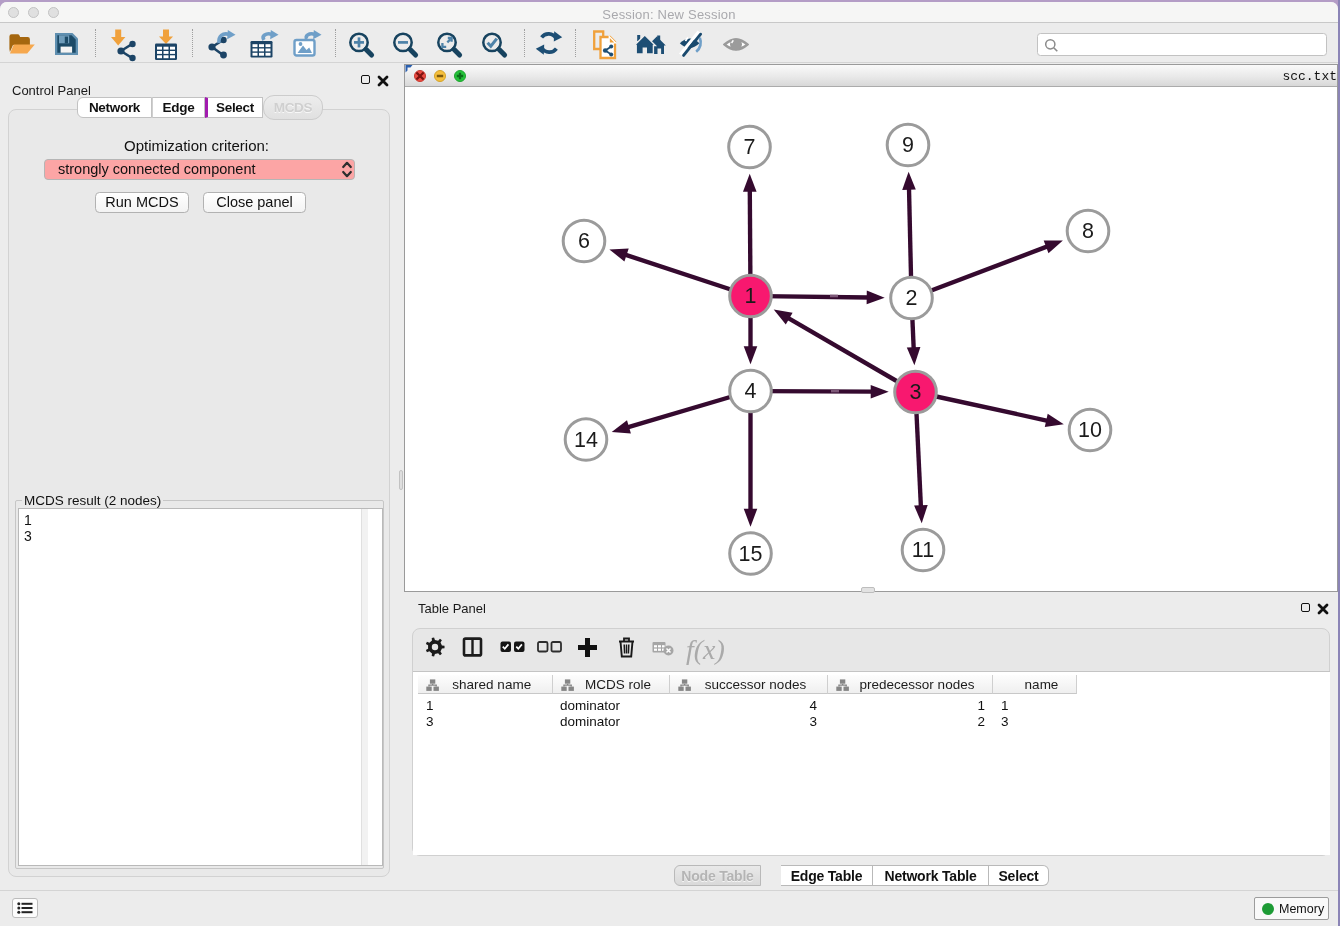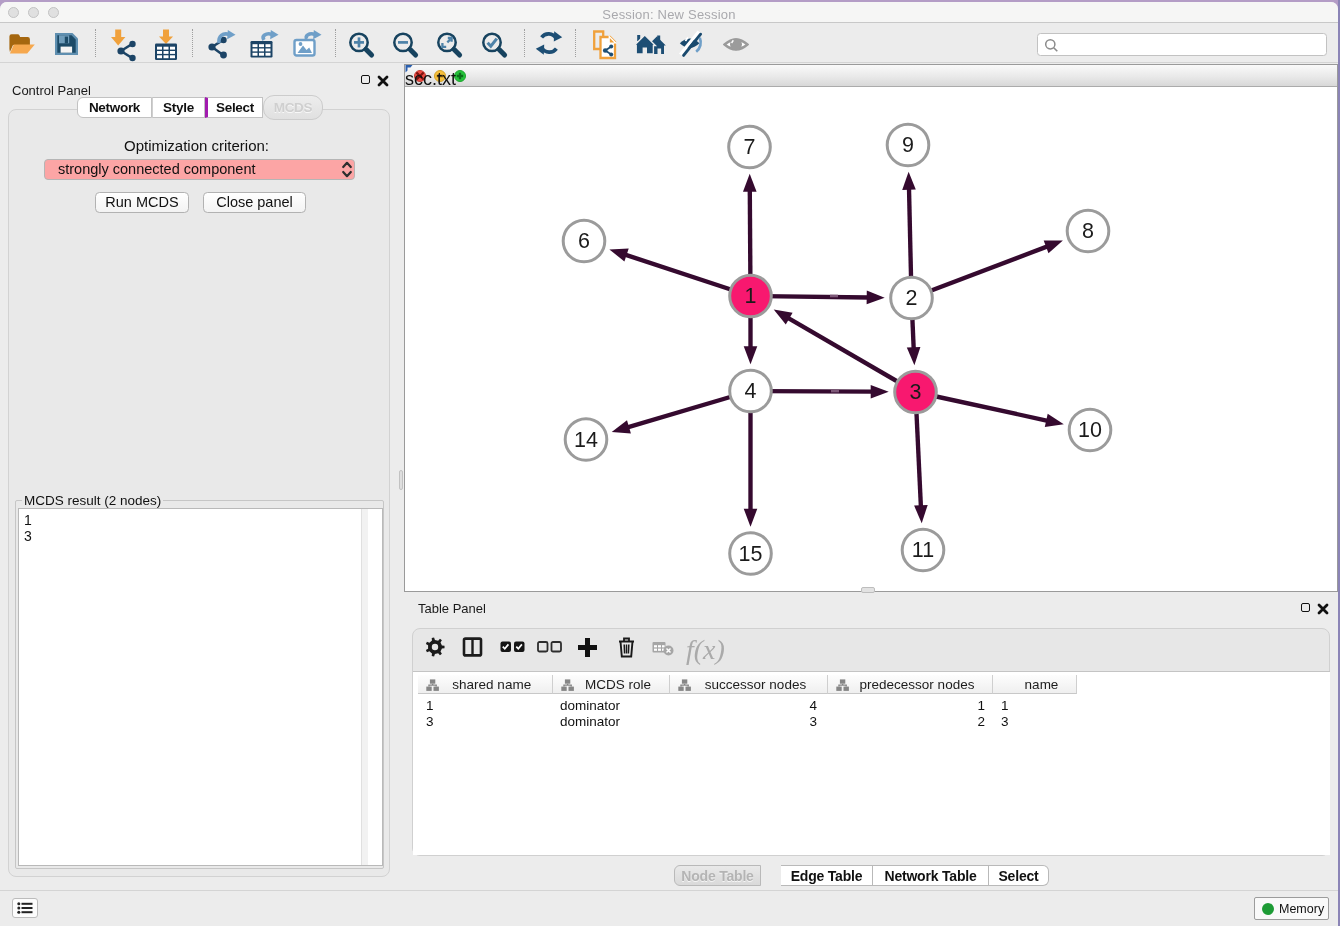--- a/index.html
+++ b/index.html
@@ -21,21 +21,21 @@
 .cpanel-label { position:absolute; left:0; top:137px; width:393px; text-align:center; font-size:15px; color:#111; }
 .select { position:absolute; left:44px; top:159px; width:311px; height:21px; background:#fca5a5; border:1px solid #b5b5b5; border-radius:4px; font-size:14.5px; color:#111; line-height:19px; padding-left:13px; }
 .btn { position:absolute; top:192px; height:21px; background:linear-gradient(#ffffff,#f3f3f3); border:1px solid #b2b2b2; border-radius:4.5px; font-size:14.5px; color:#111; text-align:center; line-height:19px; }
 .fieldset { position:absolute; left:15px; top:500px; width:369px; height:369px; border:1px solid #c6c6c6; border-radius:2px; }
 .fslabel { position:absolute; left:22px; top:493px; background:#e9e9e9; padding:0 2px; font-size:13.5px; color:#111; }
 .mcdsbox { position:absolute; left:18px; top:508px; width:365px; height:358px; background:#fff; border:1px solid #b9b9b9; font-size:14px; color:#111; }
 .scrollstrip { position:absolute; background:#f2f2f2; border-left:1px solid #e0e0e0; }
 .netwin { position:absolute; left:404px; top:64px; width:934px; height:528px; border:1px solid #9a9a9a; background:#fff; }
 .nettitle { position:absolute; left:0; top:0; width:932px; height:22px; background:linear-gradient(#fafafa,#e9e9e9 55%,#d8d8d8); border-bottom:1px solid #ababab; }
 .light { position:absolute; top:5px; width:12px; height:12px; border-radius:50%; }
-.netname { position:absolute; top:4px; left:0; width:932px; text-align:left; font-size:18px; color:#111; }
+.netname { position:absolute; top:4px; left:0; width:932px; text-align:right; font-size:13px; color:#111;font-family:Liberation Mono, monospace; }
 .tbox { position:absolute; left:412px; top:628px; width:918px; height:228px; background:#e7e7e7; border:1px solid #d0d0d0; border-radius:8px; }
 .tblarea { position:absolute; left:412.5px; top:671px; width:917px; height:184px; background:#fff; border-top:1px solid #c4c4c4; }
 .thcell { position:absolute; top:675px; height:19px; background:linear-gradient(#fdfdfd,#efefef); border-right:1px solid #cfcfcf; border-bottom:1px solid #c8c8c8; font-size:13.5px; color:#1c1c1c; text-align:center; line-height:19px; }
 .trow { position:absolute; font-size:13.5px; color:#111; height:16px; line-height:16px; }
 .btab { position:absolute; top:865px; height:21px; border:1px solid #b9b9b9; background:#fff; font-size:14px; font-weight:bold; letter-spacing:-0.2px; color:#111; text-align:center; line-height:20px; }
 .btabsel { background:linear-gradient(#e9e9e9,#d9d9d9); color:#b4b4b4; text-shadow:0 1px 0 #f5f5f5; }
 .statusline { position:absolute; left:0; top:890px; width:1338px; height:1px; background:#d4d4d4; }
 .listbtn { position:absolute; left:12px; top:898px; width:26px; height:20px; background:#fcfcfc; border:1px solid #bcbcbc; border-radius:3px; }
 .membtn { position:absolute; left:1254px; top:897px; width:75px; height:23px; background:#f9f9f9; border:1px solid #9c9c9c; border-radius:2px; font-size:13px; color:#111; }
 .handle1 { position:absolute; left:399px; top:470px; width:4px; height:20px; background:#dedede; border:1px solid #c2c2c2; border-radius:2px; }
@@ -219,21 +219,21 @@
   </svg>
 <div class="hdrline"></div>
 
 <div class="paneltitle" style="left:12px;top:83px">Control Panel</div>
 <div class="floatbtn" style="left:361px;top:75px"></div>
 <svg class="abs" style="left:376px;top:73.5px" width="14" height="14" viewBox="0 0 14 14">
     <path d="M3 3 L11 11 M11 3 L3 11" stroke="#111" stroke-width="2.8" stroke-linecap="round"></path>
   </svg>
 <div class="panelbox" style="left:8px;top:109px;width:382px;height:768px"></div>
 <div class="tab" style="left:77px;width:75px;border-radius:6px 0 0 6px">Network</div>
-<div class="tab" style="left:152px;width:53px;border-left:1px solid #d0d0d0">Style</div>
+<div class="tab" style="left:152px;width:53px;border-left:1px solid #d0d0d0">Edge</div>
 <div class="tab" style="left:205px;width:58px;border-left:3px solid #a21caf">Select</div>
 <div class="tabsel" style="left:263px;width:60px">MCDS</div>
 <div class="cpanel-label">Optimization criterion:</div>
 <div class="select">strongly connected component</div>
 <svg class="abs" style="left:341px;top:161px" width="12" height="17" viewBox="0 0 12 17">
     <g stroke="#2e2e2e" stroke-width="2.2" fill="none" stroke-linecap="round" stroke-linejoin="round">
       <path d="M2.2 6 L6 1.8 L9.8 6"></path>
       <path d="M2.2 11 L6 15.2 L9.8 11"></path>
     </g>
   </svg>

